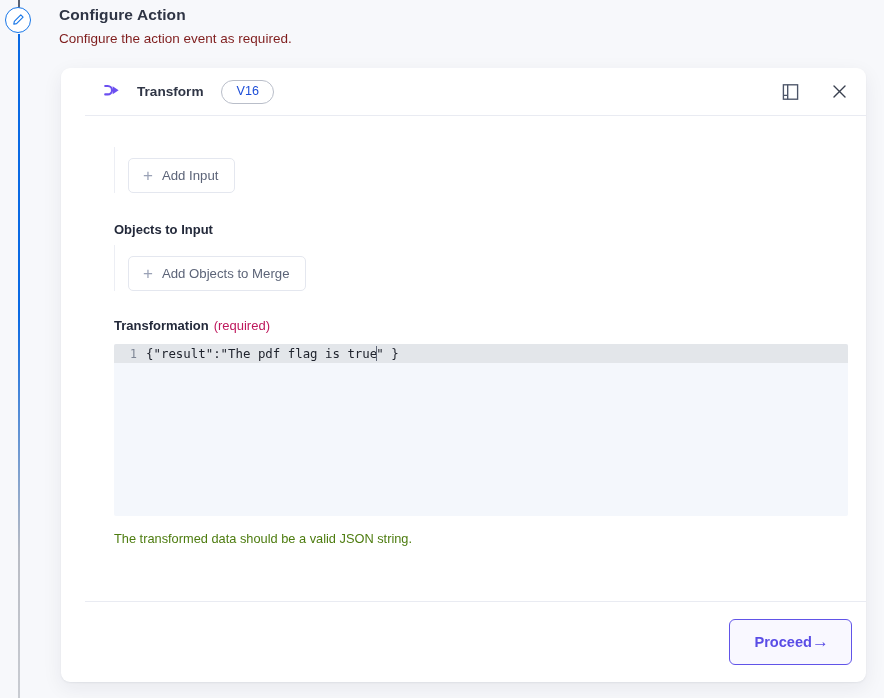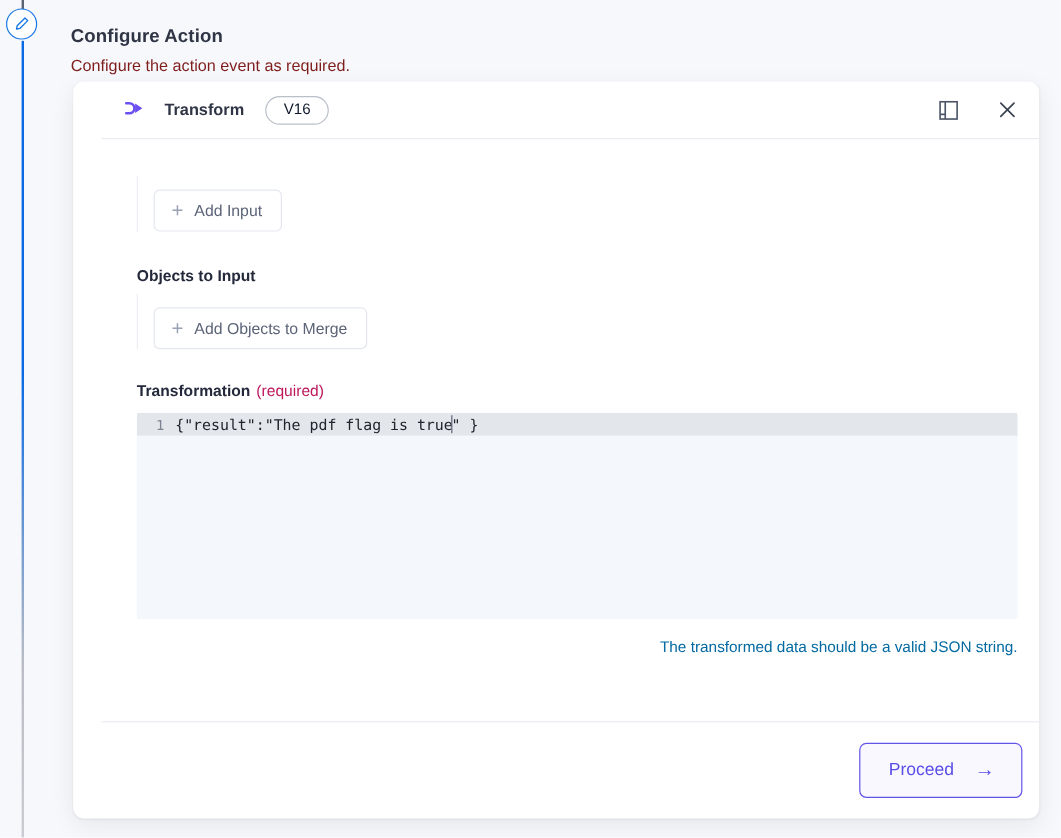--- a/index.html
+++ b/index.html
@@ -44,21 +44,21 @@
     box-sizing: border-box;
     display: flex;
     align-items: center;
     justify-content: center;
   }
   #rail-node svg { display: block; }
 
   
   #page-head {
     position: absolute;
-    left: 59px; top: 20px;
+    left: 59px; top: 4px;
     width: 700px;
   }
   #page-title {
     font-size: 15.5px;
     font-weight: bold;
     color: #2f3545;
     letter-spacing: .1px;
     margin: 0;
     line-height: 22px;
   }
@@ -101,21 +101,21 @@
     font-size: 13.6px;
     font-weight: bold;
     color: #2f3545;
     margin-left: 12px;
     white-space: nowrap;
   }
   #version-badge {
     margin-left: 18px;
     border: 1px solid #b9bec9;
     border-radius: 999px;
-    color: #0f172a;
+    color: #1d4ed8;
     font-size: 12.6px;
     padding: 3px 14px 4px 14px;
     line-height: 15px;
     background: #fff;
     white-space: nowrap;
   }
   #header-actions {
     margin-left: auto;
     display: flex;
     align-items: center;
@@ -212,46 +212,44 @@
     display: inline-block;
     width: 1px;
     height: 15px;
     background: #5f6676;
     vertical-align: -3px;
     margin: 0 -1px;
   }
   #editor-hint {
     margin-top: 14px;
     font-size: 12.8px;
-    color: #0369a1;
+    color: #4d7c0f;
     line-height: 17px;
-    text-align: right;
   }
 
   
   #card-footer {
     border-top: 1px solid #e9ebf2;
     height: 80px;
     display: flex;
     align-items: center;
     justify-content: flex-end;
     padding-right: 14px;
     box-sizing: border-box;
   }
   #proceed-btn {
     display: inline-flex;
     align-items: center;
-    gap: 17px;
     border: 1.4px solid #6154e8;
     border-radius: 6px;
     background: #f9f8ff;
     color: #5a4de6;
     font-size: 14.6px;
     font-family: "Liberation Sans", sans-serif;
-    font-weight: normal;
+    font-weight: bold;
     padding: 13px 22px 13px 24px;
     line-height: 18px;
     cursor: pointer;
   }
   #proceed-arrow { font-size: 17px; line-height: 14px; }
 </style>
 </head>
 <body>
 
 <div id="rail">

